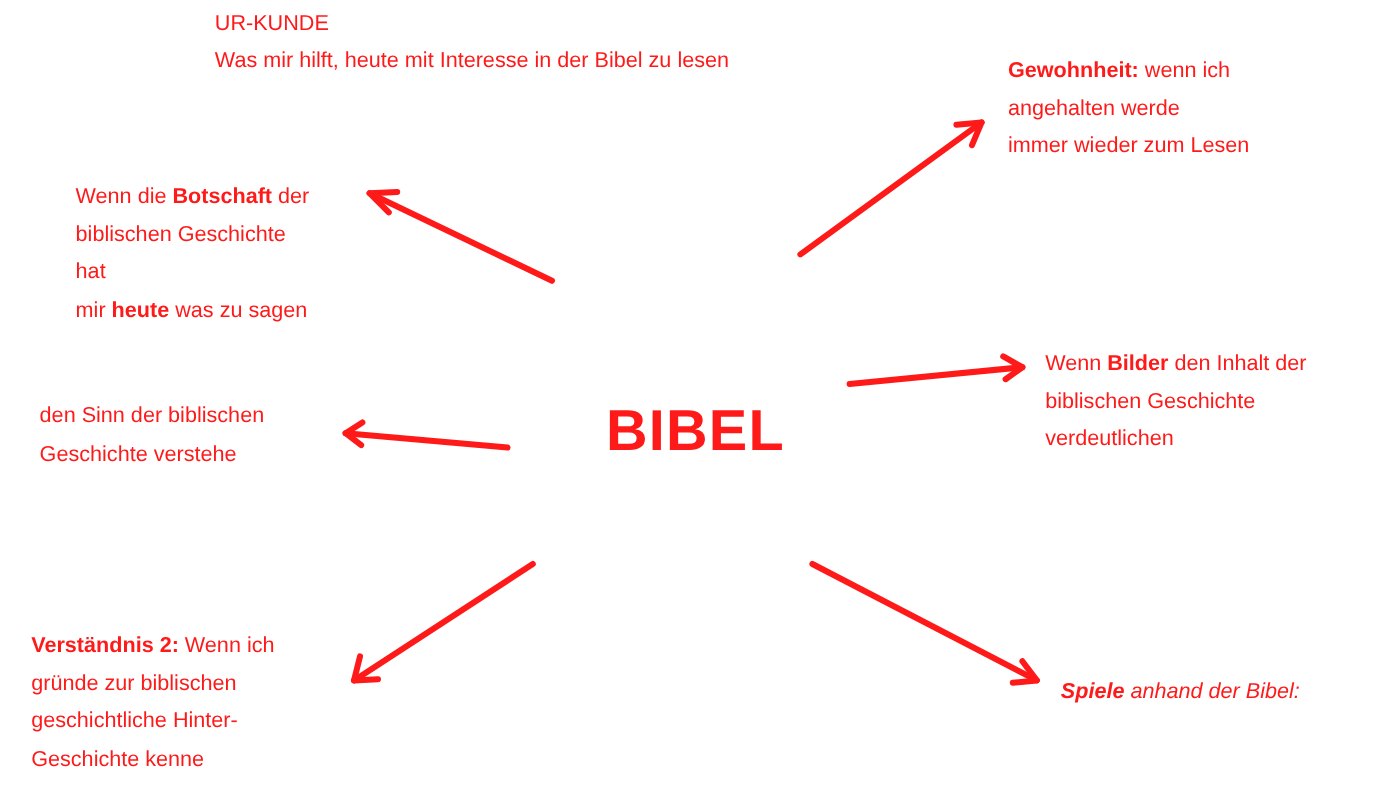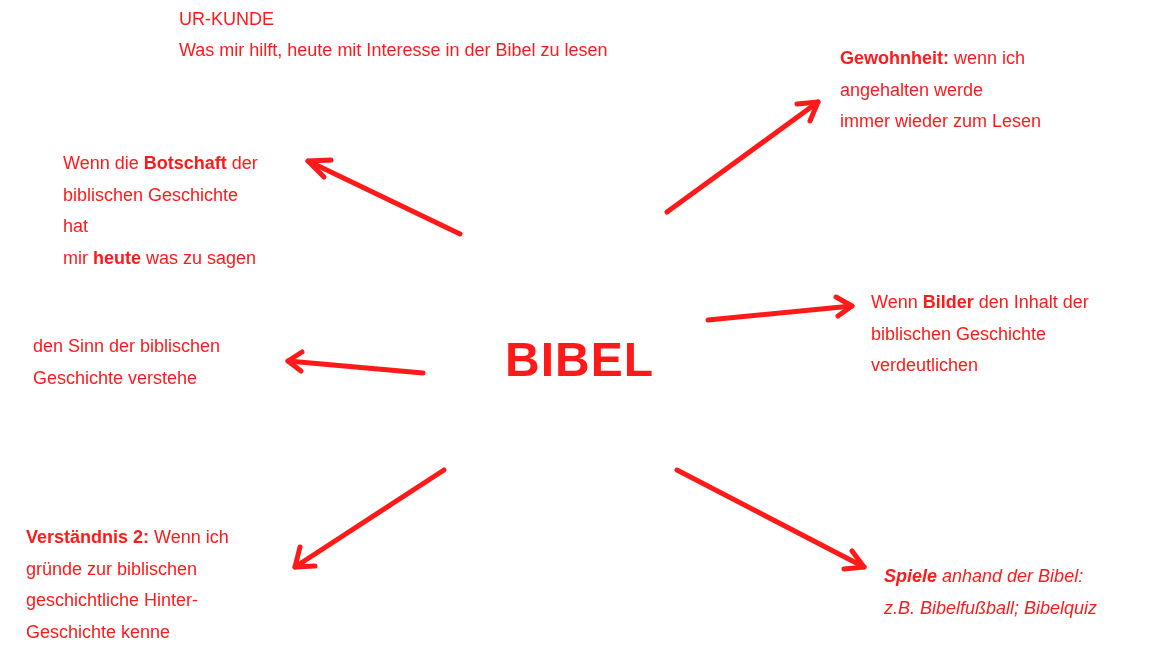--- a/index.html
+++ b/index.html
@@ -96,14 +96,13 @@
 
 <div class="txt" style="left:26px; top:522px;">
   <div><b>Verständnis 2:</b><span> Wenn ich</span></div>
   <div>gründe zur biblischen</div>
   <div>geschichtliche Hinter-</div>
   <div>Geschichte kenne</div>
 </div>
 
 <div class="txt" style="left:884px; top:561px;font-style:italic;">
   <div><b>Spiele</b><span> anhand der Bibel:</span></div>
-  <div>z.B. Bibelfußball; Bibelquiz</div>
 </div>
 
 </body></html>

